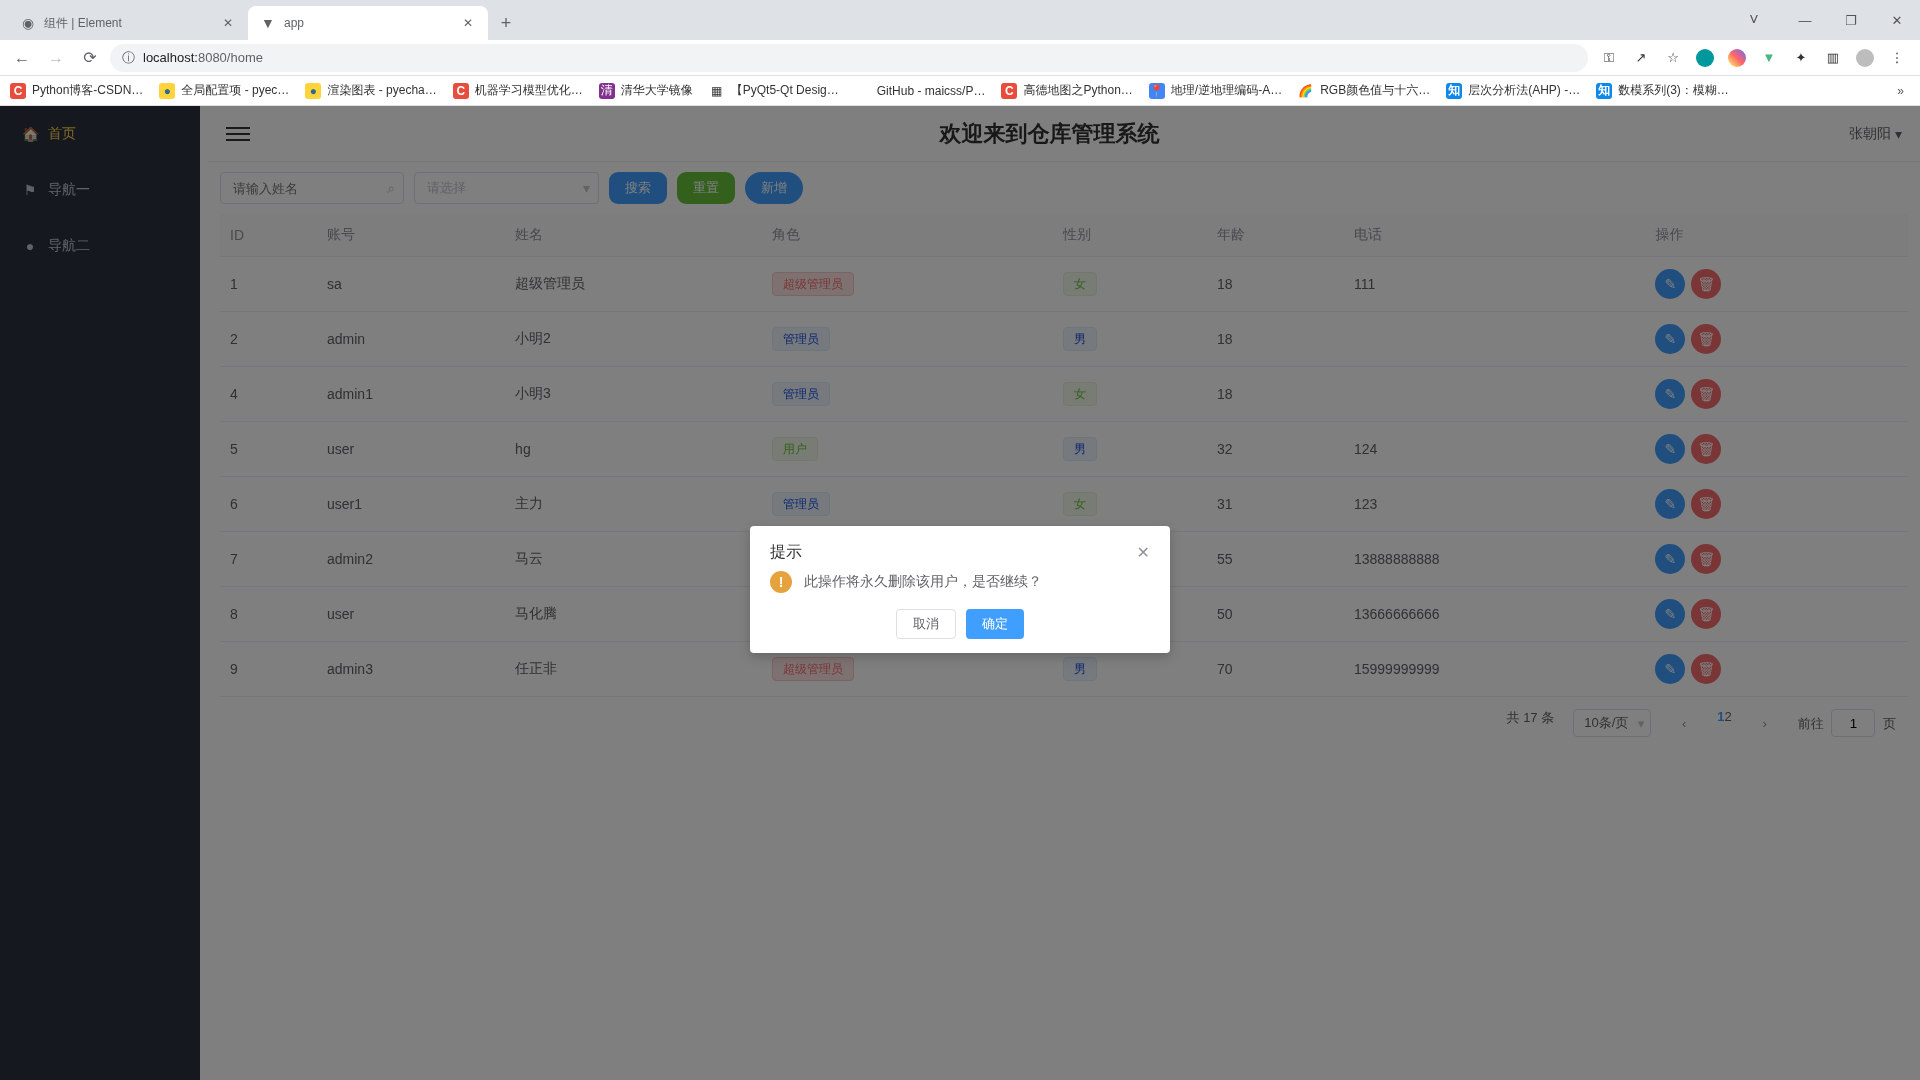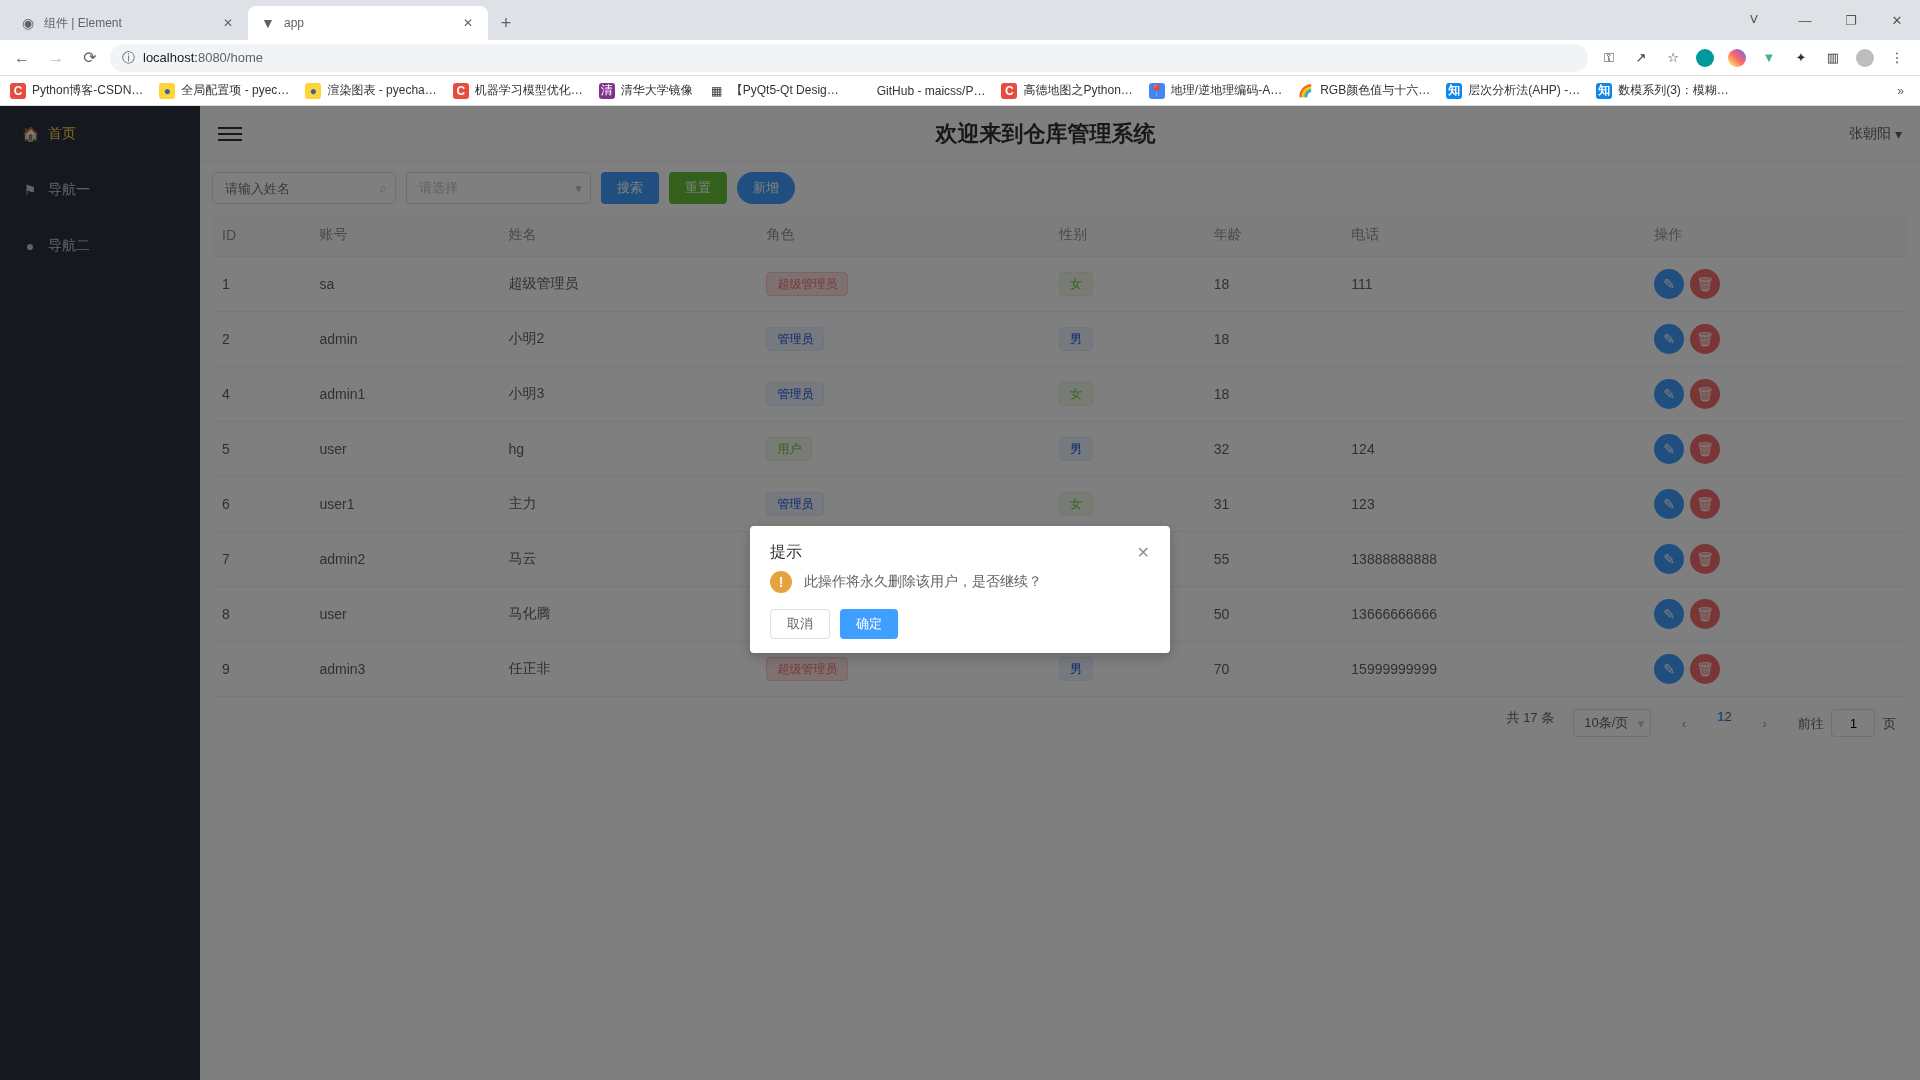--- a/index.html
+++ b/index.html
@@ -31,34 +31,34 @@
 .bm .bm-ico { width:16px; height:16px; display:flex; align-items:center; justify-content:center; font-size:12px; border-radius:3px; }
 .bm-more { margin-left:auto; padding:0 6px; cursor:pointer; color:#555; }
 
 
 .app { position:absolute; top:106px; left:0; right:0; bottom:0; display:flex; background:#fff; }
 .sidebar { width:200px; background:#2b333e; color:#ddd; display:flex; flex-direction:column; }
 .side-item { height:56px; display:flex; align-items:center; padding:0 22px; gap:10px; font-size:14px; color:#bfc5cc; cursor:pointer; }
 .side-item.active { color:#ffd04b; }
 .side-item .ico { width:16px; text-align:center; }
 
-.main { flex:1; display:flex; flex-direction:column; background:#fff; }
+.main { flex:1; display:flex; flex-direction:column; background:#fff;margin-left:8px; }
 .topbar { height:56px; display:flex; align-items:center; padding:0 18px; border-bottom:1px solid #eee; }
 .hamburger { width:24px; height:24px; display:flex; flex-direction:column; justify-content:center; gap:4px; cursor:pointer; }
 .hamburger span { height:2px; background:#333; }
 .topbar-title { flex:1; text-align:center; font-size:22px; font-weight:700; color:#303133; }
 .user-drop { display:flex; align-items:center; gap:4px; color:#606266; font-size:14px; cursor:pointer; }
 
 .toolbar { display:flex; gap:10px; padding:10px 12px; align-items:center; }
 .inp { height:32px; border:1px solid #dcdfe6; border-radius:4px; padding:0 30px 0 12px; font-size:13px; color:#606266; background:#fff; position:relative; display:flex; align-items:center; }
 .inp input { border:none; outline:none; width:140px; font-size:13px; background:transparent; }
 .inp .suffix-ico { position:absolute; right:8px; color:#c0c4cc; font-size:14px; pointer-events:none; }
 .sel { width:185px; position:relative; }
 .sel .placeholder { color:#c0c4cc; flex:1; }
-.btn { height:32px; padding:0 16px; border:none; border-radius:4px; font-size:13px; color:#fff; cursor:pointer; }
+.btn { height:32px; padding:0 16px; border:none; border-radius:9px; font-size:13px; color:#fff; cursor:pointer; }
 .btn-primary { background:#409eff; }
 .btn-success { background:#67c23a; }
 .btn-round { border-radius:16px; }
 
 .table-wrap { padding:0 12px; }
 table.data { width:100%; border-collapse:collapse; font-size:14px; color:#606266; }
 table.data thead th { background:#fafafa; color:#909399; font-weight:500; text-align:left; padding:12px 10px; border-bottom:1px solid #ebeef5; }
 table.data tbody td { padding:12px 10px; border-bottom:1px solid #ebeef5; }
 
 .tag { display:inline-block; padding:3px 10px; border-radius:4px; font-size:12px; line-height:1.4; }
@@ -79,21 +79,21 @@
 .pager .goto input { width:44px; height:28px; border:1px solid #dcdfe6; border-radius:4px; text-align:center; margin:0 4px; }
 
 
 .mask { position:absolute; top:106px; left:0; right:0; bottom:0; background:rgba(0,0,0,0.5); display:flex; align-items:flex-start; justify-content:center; }
 .dialog { margin-top:420px; width:420px; background:#fff; border-radius:4px; box-shadow:0 4px 12px rgba(0,0,0,0.2); padding:16px 20px 14px; }
 .dialog-header { display:flex; align-items:center; justify-content:space-between; margin-bottom:4px; }
 .dialog-title { font-size:16px; color:#303133; }
 .dialog-close { color:#909399; cursor:pointer; font-size:16px; }
 .dialog-body { display:flex; align-items:center; gap:12px; font-size:14px; color:#606266; padding:4px 0 16px; }
 .dialog-body .warn-ico { width:22px; height:22px; border-radius:50%; background:#e6a23c; color:#fff; display:flex; align-items:center; justify-content:center; font-weight:700; }
-.dialog-footer { display:flex; justify-content:flex-start; gap:10px; }
+.dialog-footer { display:flex; justify-content:center; gap:10px; }
 .btn-plain { background:#fff; border:1px solid #dcdfe6; color:#606266; height:30px; padding:0 16px; border-radius:4px; cursor:pointer; font-size:13px; }
 .btn-confirm { background:#409eff; color:#fff; border:none; height:30px; padding:0 16px; border-radius:4px; cursor:pointer; font-size:13px; }
 
 .fav-c   { background:#e74c3c; color:#fff; font-weight:700; }
 .fav-py  { background:#ffd43b; color:#306998; }
 .fav-gh  { background:#fff; color:#000; }
 .fav-loc { background:#4285f4; color:#fff; }
 .fav-tsinghua { background:#82318e; color:#fff; }
 .fav-z   { background:#0f88eb; color:#fff; font-weight:700; }
 </style>

